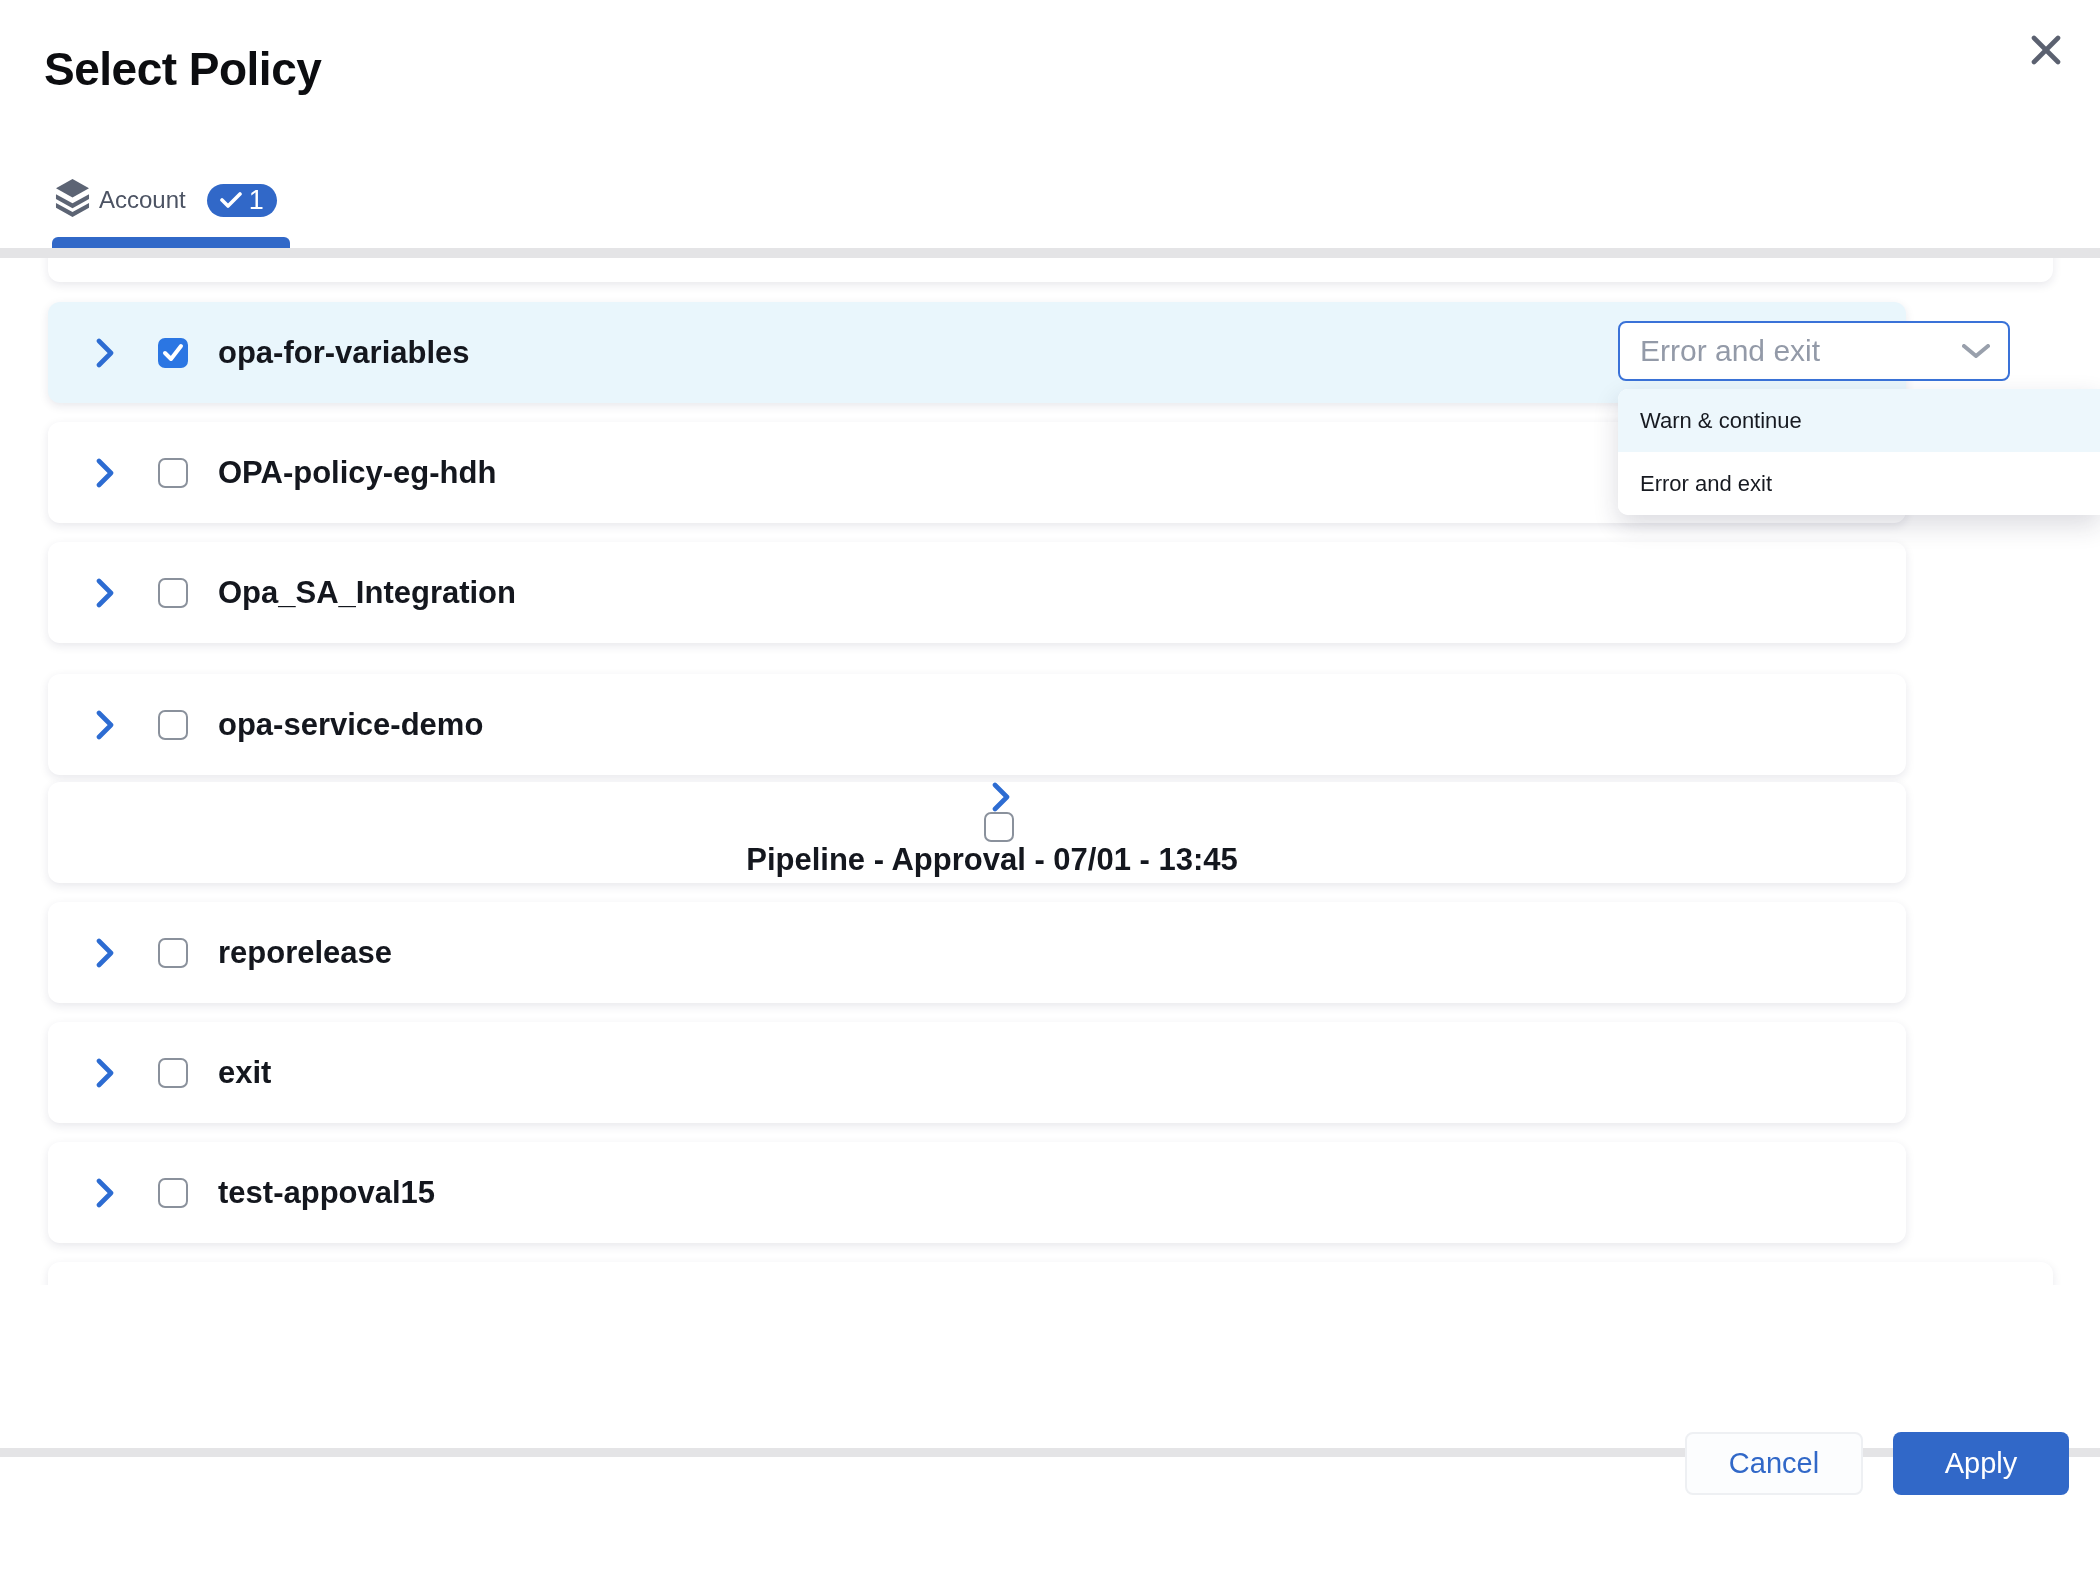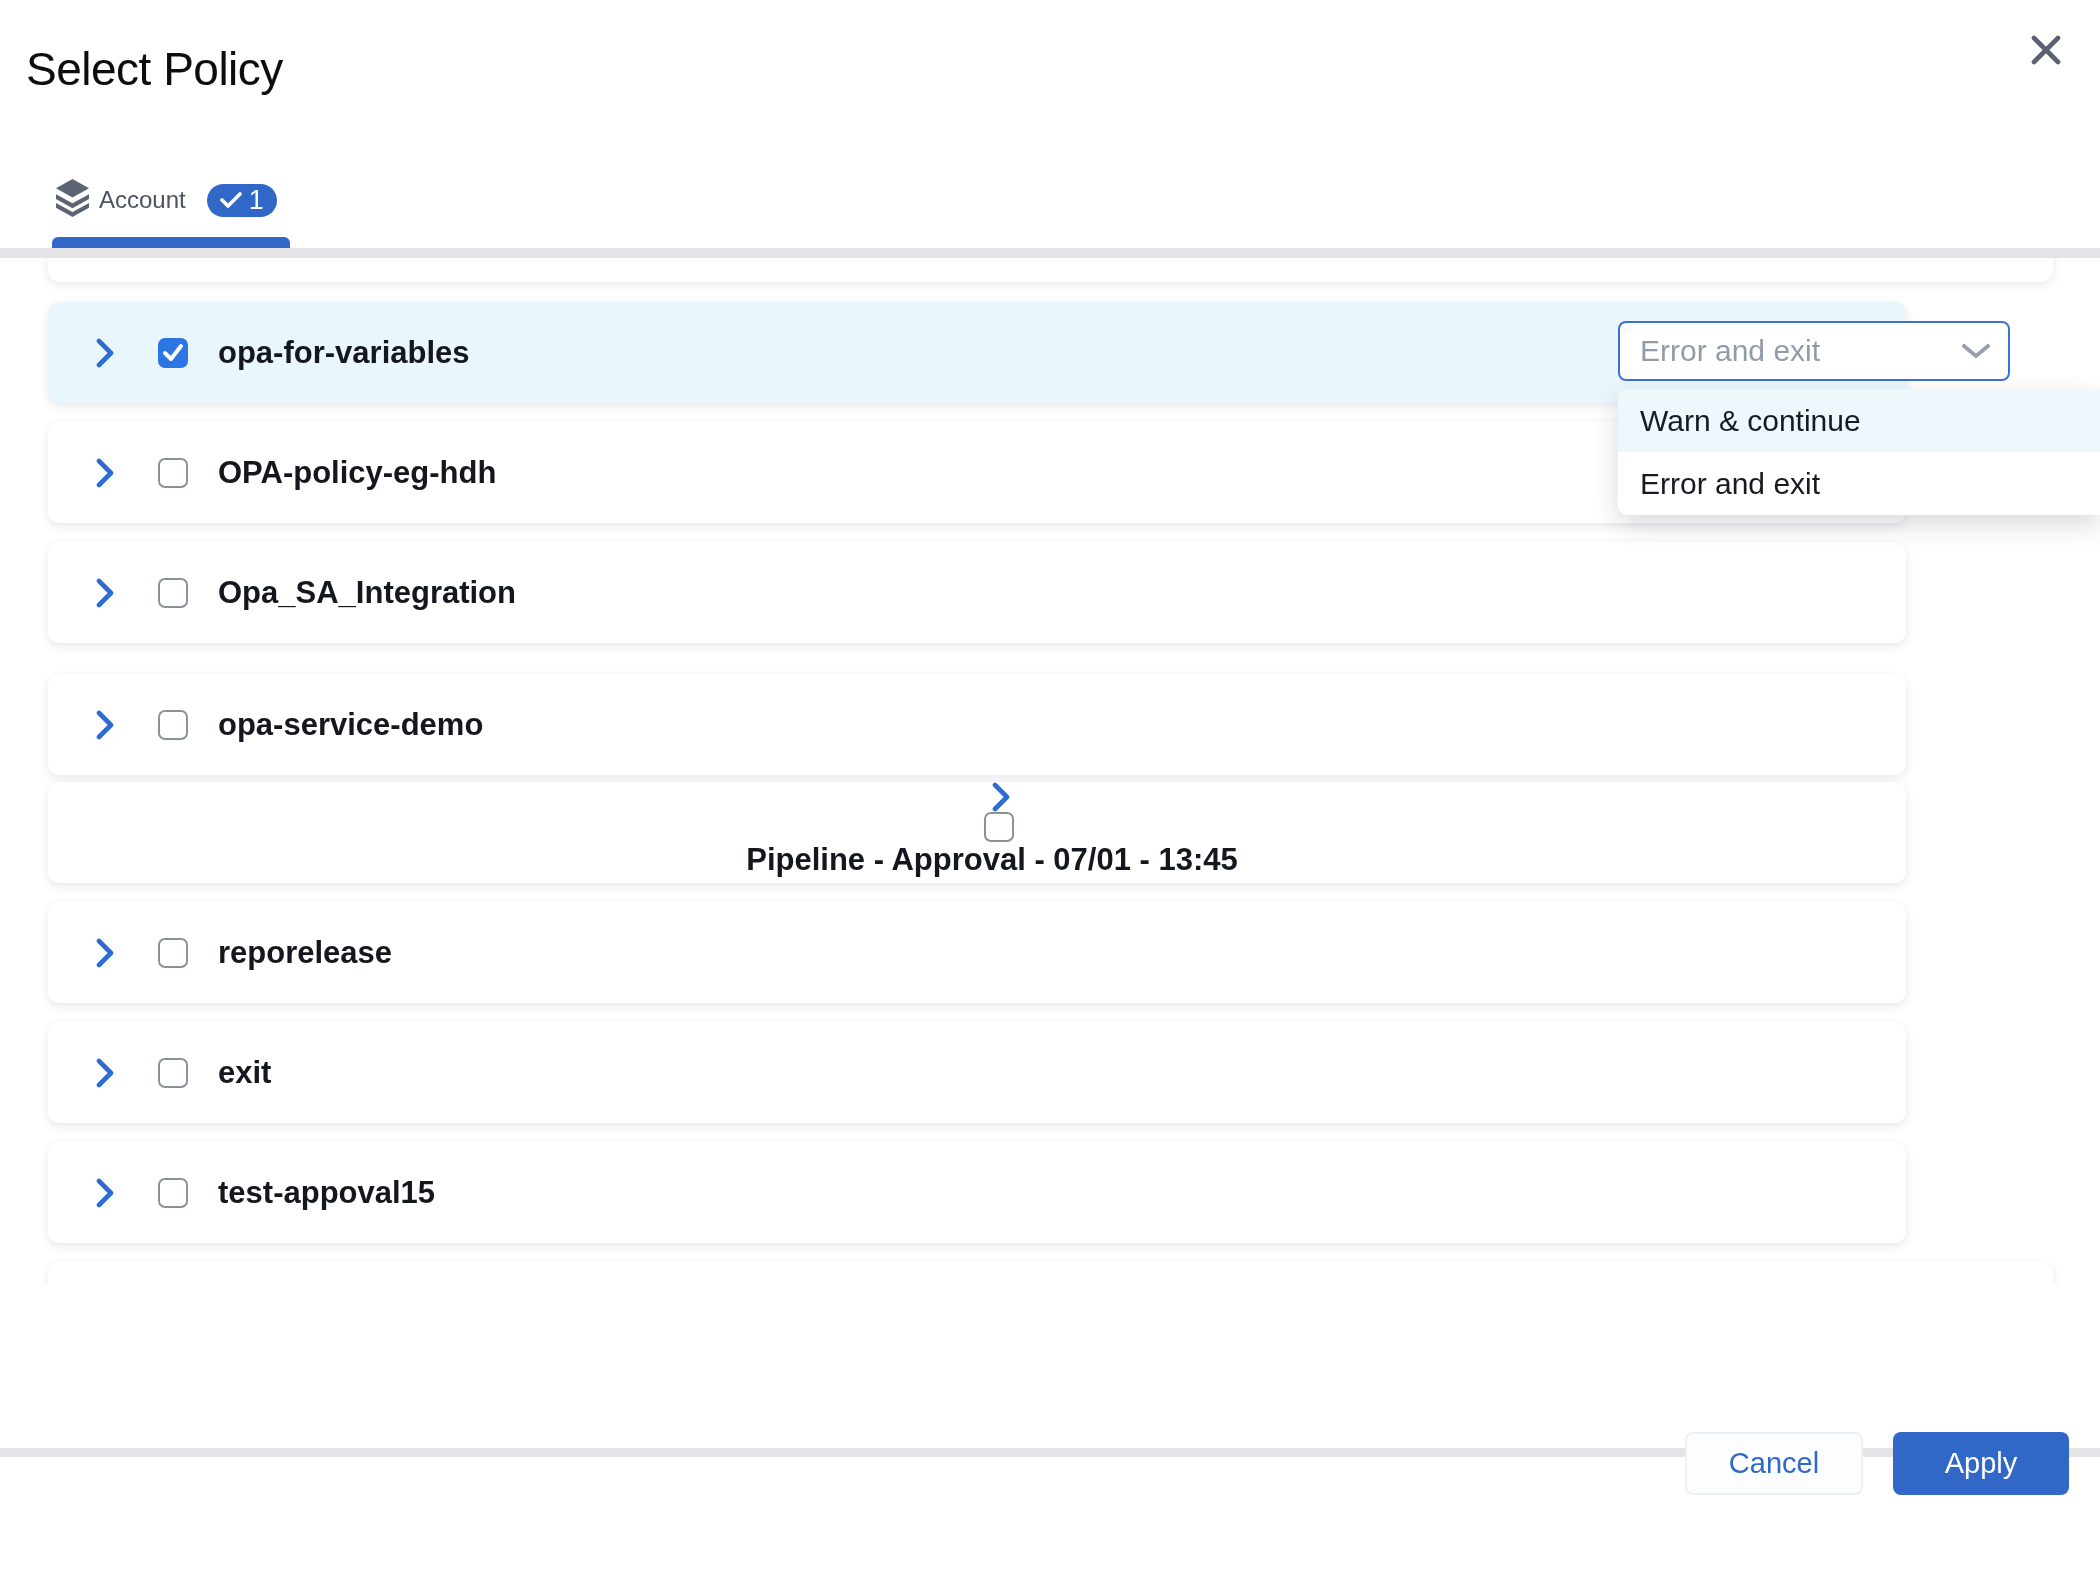--- a/index.html
+++ b/index.html
@@ -2,21 +2,21 @@
 <html style="--accent: #3168c8; --checkbox: #2b76e3; --chevron-blue: #2d6cd2; --selected-row-bg: #e9f6fc; --option-hover-bg: #edf7fc; --select-border: #3a72d8; --muted-text: #939aa8; --divider: #e4e4e6; --icon-gray: #5c6474; --label-gray: #4c5363; --text: #14171e;"><head>
 <meta charset="utf-8">
 <style>
   html,body{margin:0;padding:0;background:#fff;}
   .screen{
     position:relative;width:2100px;height:1570px;overflow:hidden;background:#fff;
     font-family:"Liberation Sans","DejaVu Sans",sans-serif;color:var(--text,#14171e);
   }
   
   .modal-title{
-    position:absolute;left:26px;top:42px;font-size:46px;font-weight:normal;
+    position:absolute;left:44px;top:42px;font-size:46px;font-weight:bold;
     letter-spacing:-0.5px;color:#0c0d10;
   }
   .close-btn{
     position:absolute;left:2018px;top:22px;width:56px;height:56px;cursor:pointer;
     display:flex;align-items:center;justify-content:center;
   }
   
   .tab{
     position:absolute;left:55px;top:181px;height:38px;display:flex;align-items:center;cursor:pointer;
   }
@@ -64,21 +64,21 @@
     border:2px solid var(--select-border,#3a72d8);border-radius:8px;background:#fff;z-index:20;
     display:flex;align-items:center;justify-content:space-between;padding:0 18px 0 20px;cursor:pointer;
   }
   .severity-select .sel-value{font-size:30px;color:var(--muted-text,#939aa8);}
   .dropdown-menu{
     position:absolute;left:1618px;top:131px;width:482px;z-index:30;
     border-radius:10px 0 0 10px;overflow:hidden;background:#fff;
     box-shadow:0 10px 26px rgba(30,30,60,0.16);
   }
   .dropdown-option{
-    height:63px;display:flex;align-items:center;padding:0 22px;font-size:30px;color:#171a21;
+    height:63px;display:flex;align-items:center;padding:0 22px;font-size:22px;color:#171a21;
     background:#fff;cursor:pointer;white-space:nowrap;
   }
   .dropdown-option.highlighted{background:var(--option-hover-bg,#edf7fc);}
   
   .footer-divider{
     position:absolute;left:0;top:1448px;width:2100px;height:9px;background:var(--divider,#e4e4e6);
   }
   .btn{
     position:absolute;top:1432px;height:63px;border-radius:8px;display:flex;align-items:center;
     justify-content:center;font-size:29px;cursor:pointer;box-sizing:border-box;

